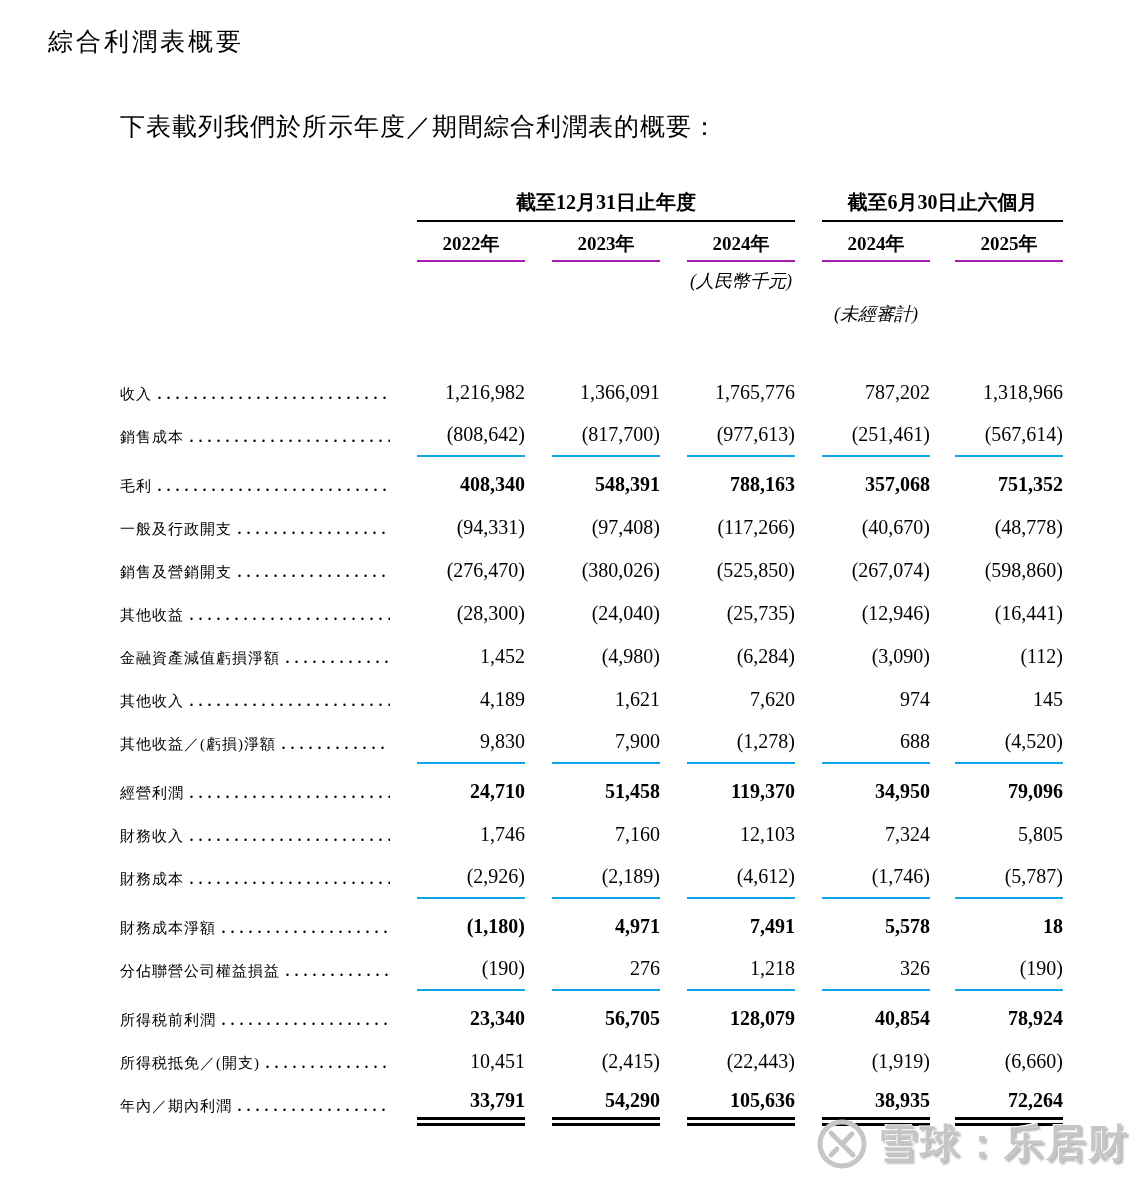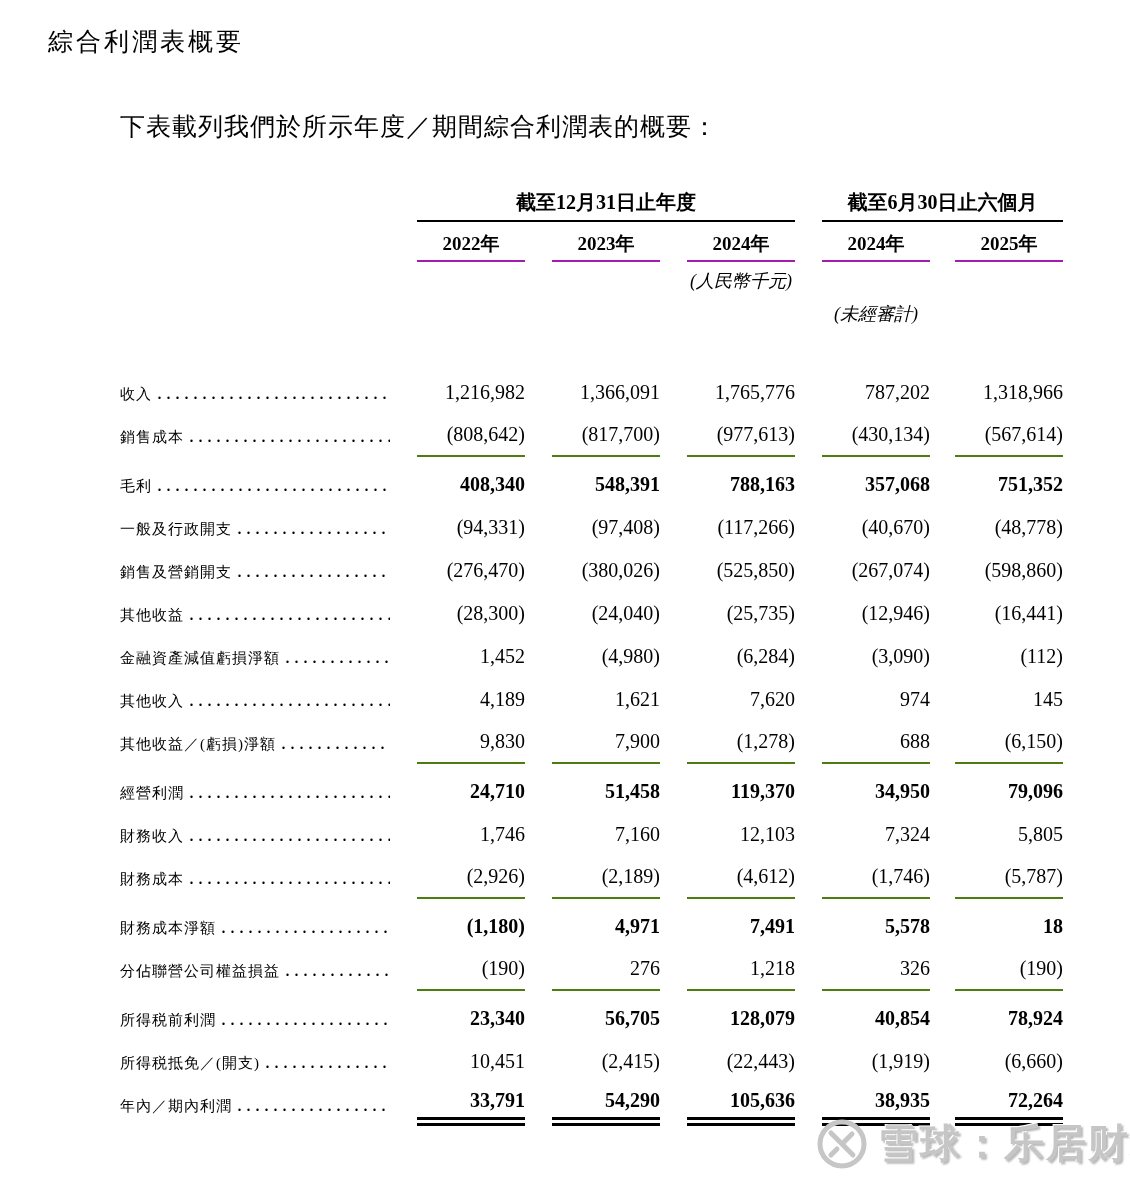--- a/index.html
+++ b/index.html
@@ -83,21 +83,21 @@
     font-size: 20px; white-space: nowrap;
   }
   .val:nth-child(2), .val:nth-child(3), .val:nth-child(4), .val:nth-child(5) { margin-left: 27px; }
   .val:nth-child(6) { margin-left: 25px; }
   .row.bold .lbl {
     font-family: "Liberation Sans", "DejaVu Sans", sans-serif;
     font-weight: 400;
   }
   .row.bold .val { font-weight: 700; }
   .row.ruled { margin-bottom: 6px; }
-  .row.ruled .val { border-bottom: 2px solid #4d7c0f; }
+  .row.ruled .val { border-bottom: 2px solid #0ea5e9; }
   .row.double-ruled .val { border-bottom: 9px double #000; }
 
   
   .watermark {
     position: absolute; left: 816px; top: 1116px;
     display: flex; align-items: center; gap: 10px;
   }
   .wm-logo { width: 52px; height: 52px; flex: 0 0 auto; }
   .wm-text {
     font-family: "Liberation Sans", "DejaVu Sans", sans-serif;
@@ -144,21 +144,21 @@
         <div class="val">1,318,966</div>
       </div>
       <div class="row ruled">
         <div class="label-cell">
           <span class="lbl">銷售成本</span>
           <span class="leader"></span>
         </div>
         <div class="val">(808,642)</div>
         <div class="val">(817,700)</div>
         <div class="val">(977,613)</div>
-        <div class="val">(430,134)</div>
+        <div class="val">(251,461)</div>
         <div class="val">(567,614)</div>
       </div>
       <div class="row bold">
         <div class="label-cell">
           <span class="lbl">毛利</span>
           <span class="leader"></span>
         </div>
         <div class="val">408,340</div>
         <div class="val">548,391</div>
         <div class="val">788,163</div>
@@ -222,21 +222,21 @@
       </div>
       <div class="row ruled">
         <div class="label-cell">
           <span class="lbl">其他收益／(虧損)淨額</span>
           <span class="leader"></span>
         </div>
         <div class="val">9,830</div>
         <div class="val">7,900</div>
         <div class="val">(1,278)</div>
         <div class="val">688</div>
-        <div class="val">(6,150)</div>
+        <div class="val">(4,520)</div>
       </div>
       <div class="row bold">
         <div class="label-cell">
           <span class="lbl">經營利潤</span>
           <span class="leader"></span>
         </div>
         <div class="val">24,710</div>
         <div class="val">51,458</div>
         <div class="val">119,370</div>
         <div class="val">34,950</div>

